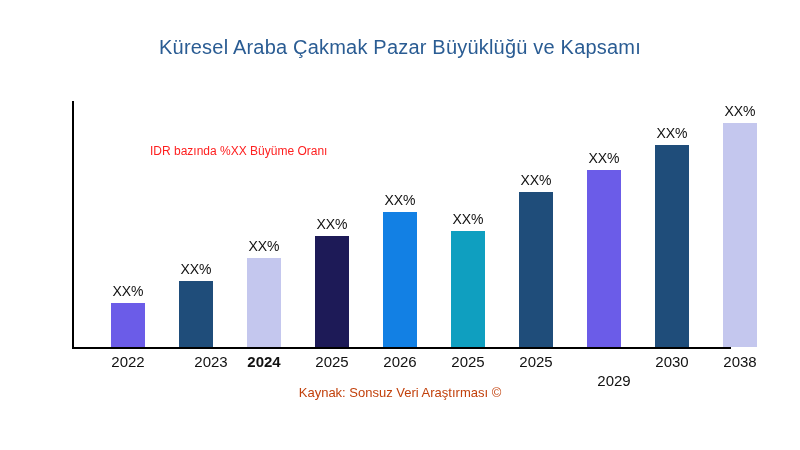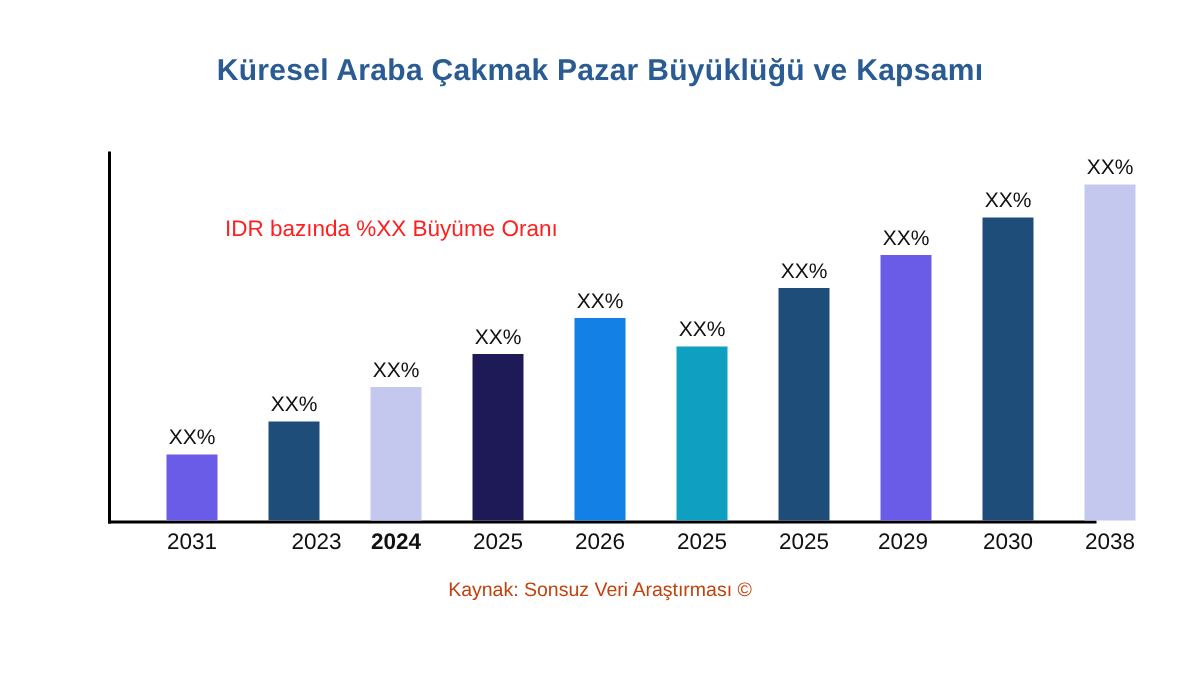--- a/index.html
+++ b/index.html
@@ -24,21 +24,21 @@
   }
 
   
   .chart-title {
     position: absolute;
     left: 0;
     top: 36px;
     width: 800px;
     text-align: center;
     font-size: 20px;
-    font-weight: bold;
+    font-weight: normal;
     color: #2a5c93;
     letter-spacing: 0.2px;
     white-space: nowrap;
   }
 
   
   .plot-area {
     position: absolute;
     left: 72px;
     top: 101px;
@@ -61,21 +61,21 @@
     width: 659px;
     height: 2px;
     background: #000000;
   }
 
   
   .growth-note {
     position: absolute;
     left: 78px;
     top: 43px;
-    font-size: 15px;
+    font-size: 12px;
     color: #fe2020;
     white-space: nowrap;
     font-weight: normal;
   }
 
   
   .bars-layer {
     position: absolute;
     left: 0;
     top: 0;
@@ -183,27 +183,27 @@
           <div class="bar-rect" style="height: 202px; background: rgb(31, 77, 122);"></div>
         </div>
         <div class="bar-group" style="left: 651px; height: 250px;">
           <div class="bar-value" style="bottom: 228px;">XX%</div>
           <div class="bar-rect" style="height: 224px; background: rgb(196, 199, 238);"></div>
         </div>
       </div>
   </div>
 
   <div class="x-labels" id="x-labels">
-      <div class="x-tick" style="left: 21px;">2031</div>
+      <div class="x-tick" style="left: 21px;">2022</div>
       <div class="x-tick" style="left: 104px;">2023</div>
       <div class="x-tick" style="left: 157px; font-weight: bold;">2024</div>
       <div class="x-tick" style="left: 225px;">2025</div>
       <div class="x-tick" style="left: 293px; text-align: center;">2026</div>
       <div class="x-tick" style="left: 361px;">2025</div>
       <div class="x-tick" style="left: 429px;">2025</div>
-      <div class="x-tick" style="left: 495px;">2029</div>
+      <div class="x-tick" style="left: 507px; margin-top: 19px;">2029</div>
       <div class="x-tick" style="left: 565px;">2030</div>
       <div class="x-tick" style="left: 633px;">2038</div>
     </div>
 
   <div class="source-note">Kaynak: Sonsuz Veri Araştırması ©</div>
 
 </div>
 
 </body></html>

